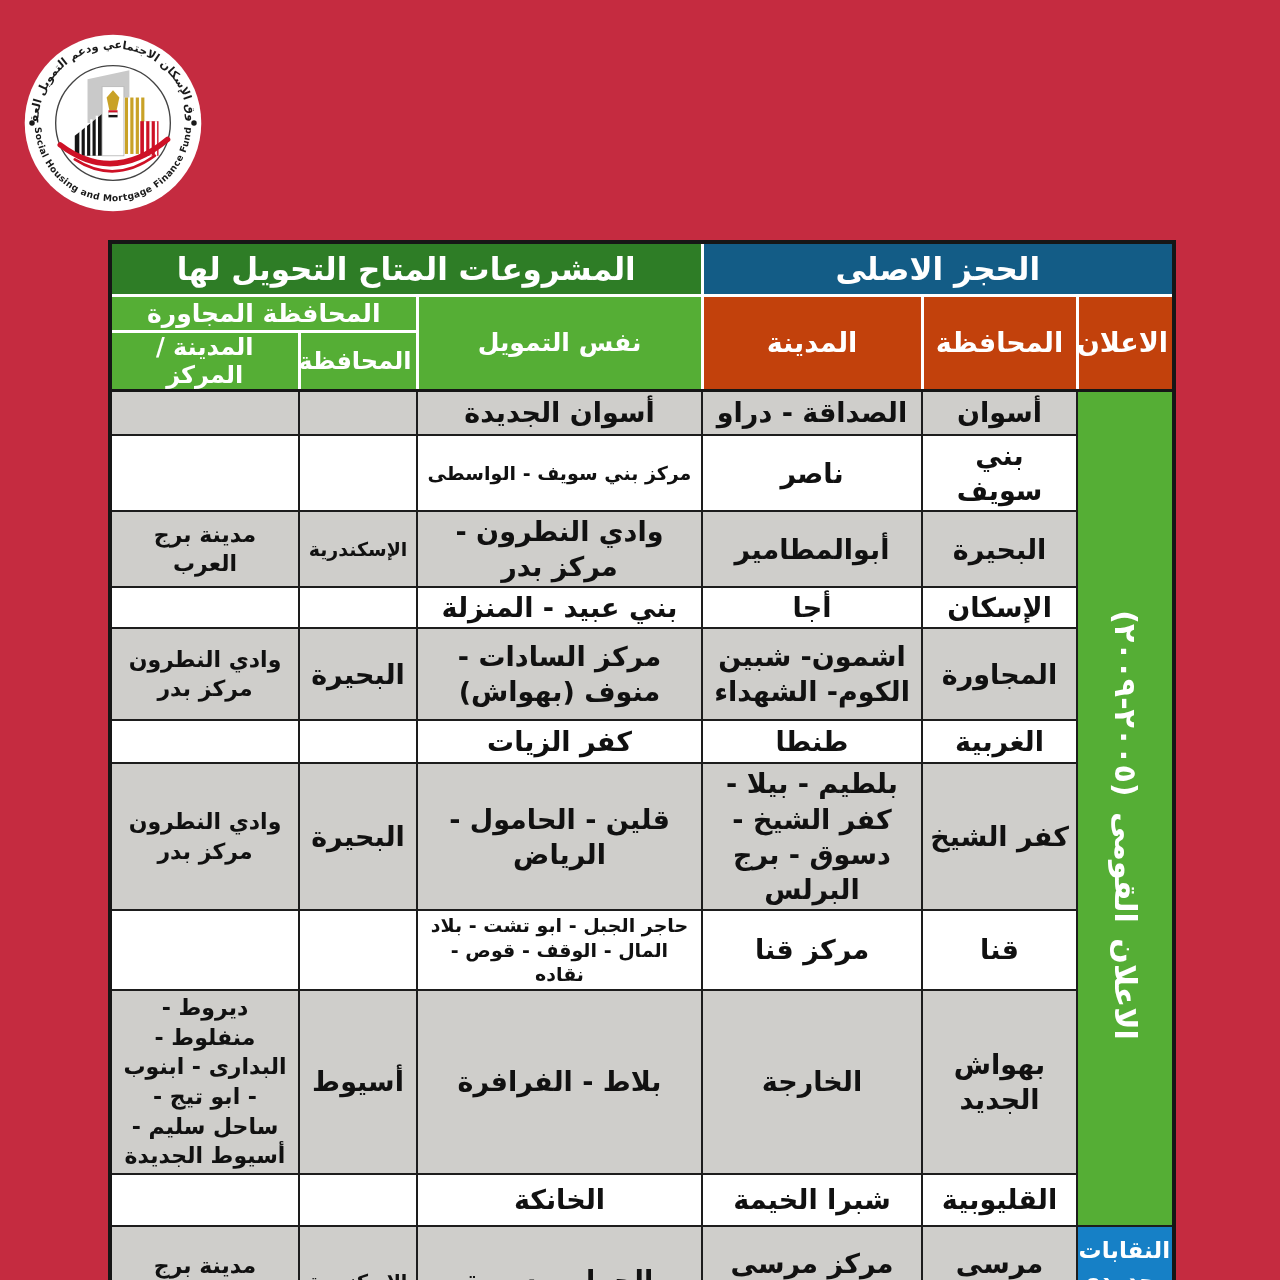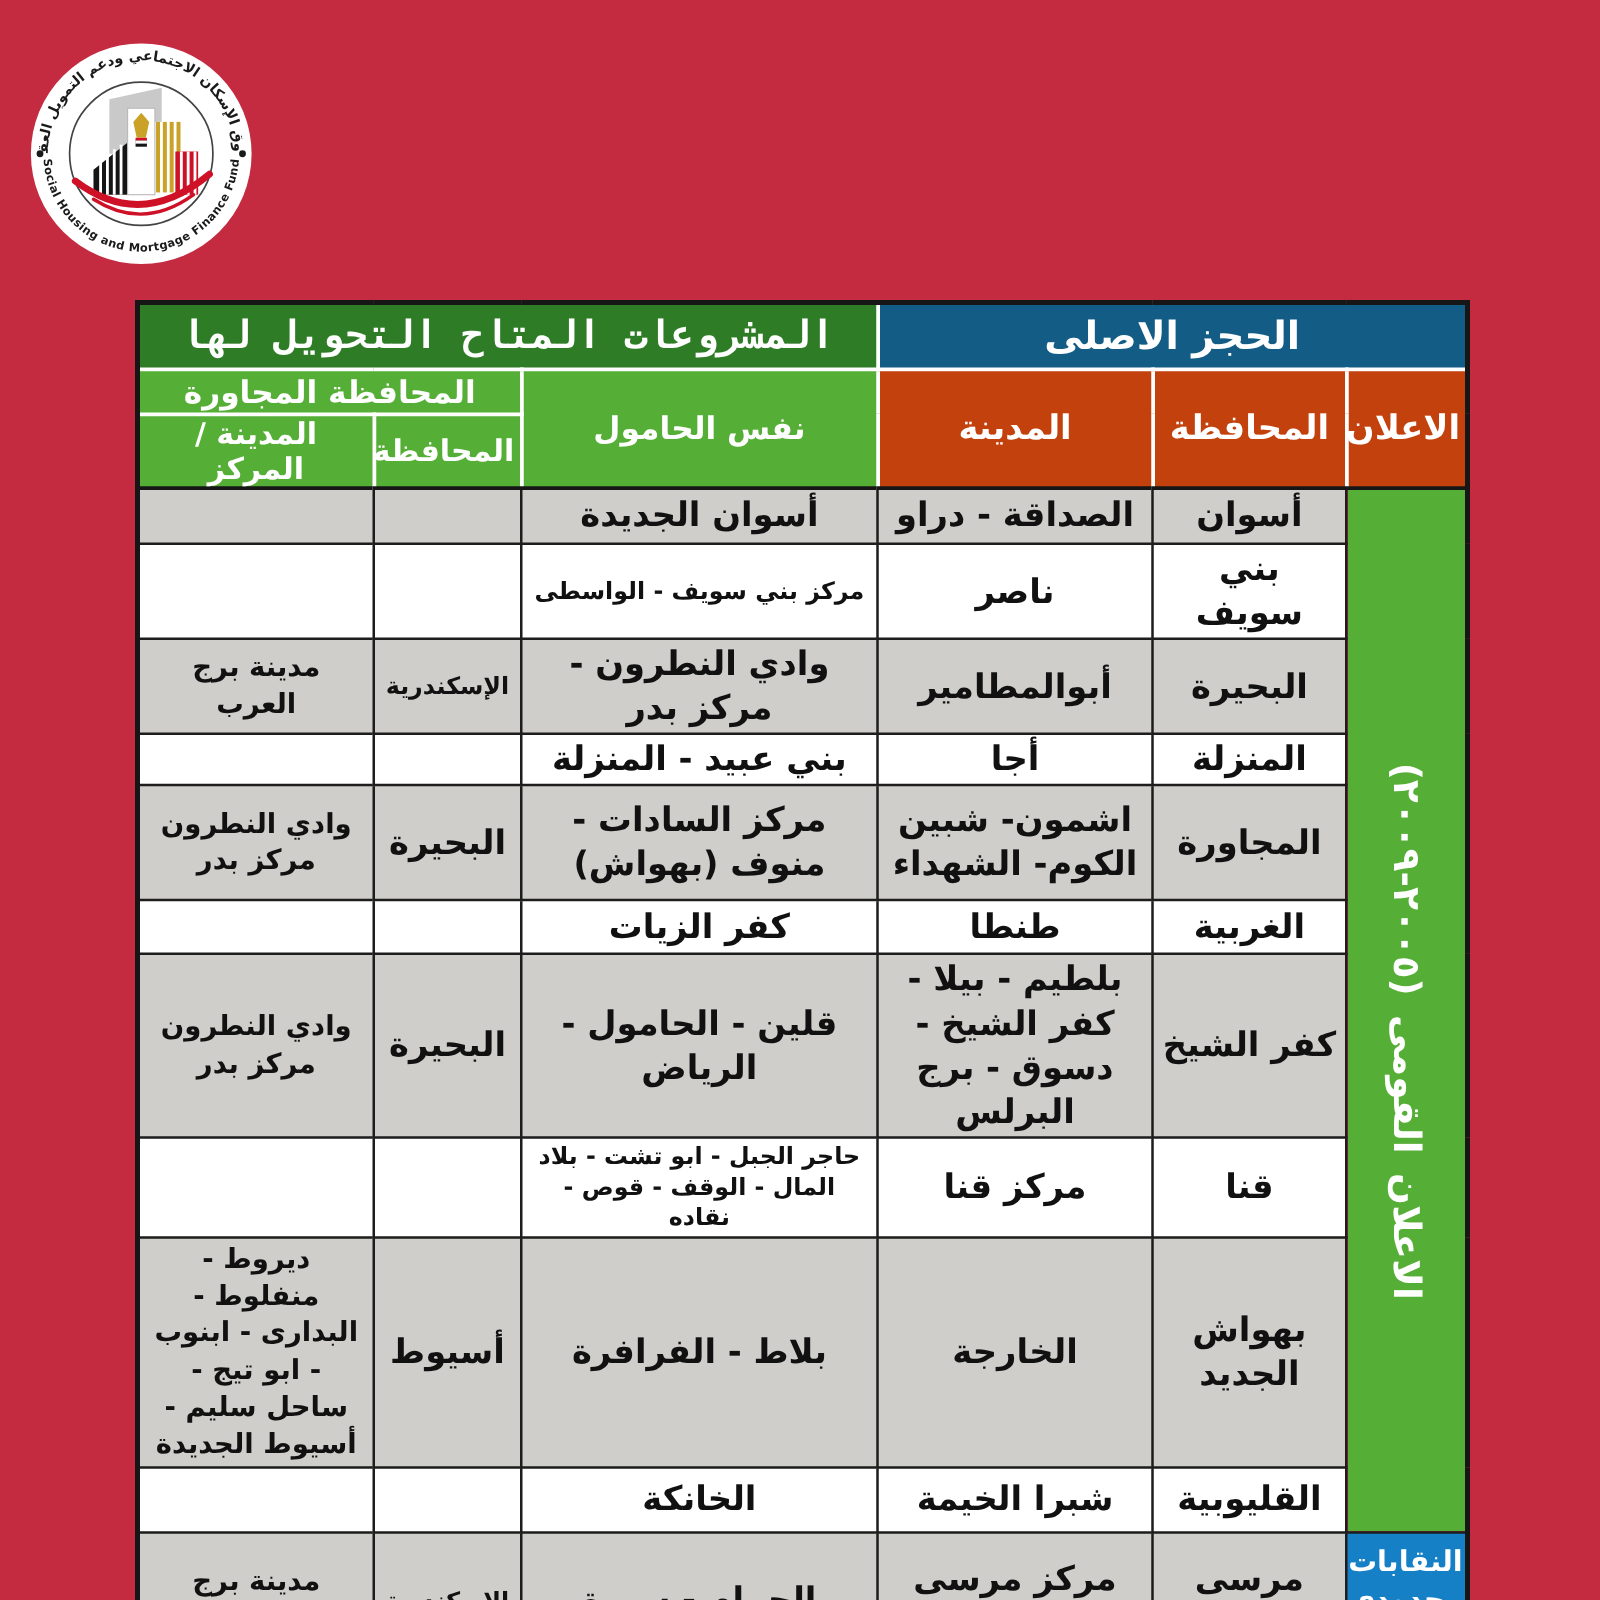--- a/index.html
+++ b/index.html
@@ -9,21 +9,21 @@
   
   .logo{position:absolute;left:22px;top:32px;width:182px;height:182px;}
 
   
   .tbl-wrap{position:absolute;left:108px;top:240px;width:1064px;}
   table.main{border-collapse:collapse;table-layout:fixed;width:1064px;direction:rtl;}
   table.main{border:4px solid #161616;}
   th{border:3px solid #ffffff;color:#ffffff;font-weight:bold;padding:0 4px;}
   td{border:2px solid #1d1d1d;color:#111;font-weight:bold;text-align:center;vertical-align:middle;padding:2px 6px;line-height:1.3;}
   .h1-blue{background:#135C86;font-size:31px;}
-  .h1-green{background:#2E7D26;font-size:31px;font-family:Liberation Mono, monospace;}
+  .h1-green{background:#2E7D26;font-size:31px;}
   .h2-blue{background:#c2410c;font-size:27px;}
   .h2-green{background:#55AE35;font-size:25px;}
   .h3-green{background:#55AE35;font-size:24px;}
   tr.hr1{height:53px;}
   tr.hr2{height:36px;}
   tr.hr3{height:36px;}
   thead tr.hr3 th, th.black-bottom{border-bottom:3px solid #161616;}
 
   tbody tr:nth-child(1){height:45px;}
   tbody tr:nth-child(2){height:37px;}
@@ -118,21 +118,21 @@
       </colgroup>
       <thead>
         <tr class="hr1">
           <th class="h1-blue" colspan="3">الحجز الاصلى</th>
           <th class="h1-green" colspan="3">المشروعات المتاح التحويل لها</th>
         </tr>
         <tr class="hr2">
           <th class="h2-blue black-bottom" rowspan="2">الاعلان</th>
           <th class="h2-blue black-bottom" rowspan="2">المحافظة</th>
           <th class="h2-blue black-bottom" rowspan="2">المدينة</th>
-          <th class="h2-green black-bottom" rowspan="2">نفس الحامول</th>
+          <th class="h2-green black-bottom" rowspan="2">نفس التمويل</th>
           <th class="h2-green" colspan="2">المحافظة المجاورة</th>
         </tr>
         <tr class="hr3">
           <th class="h3-green">المحافظة</th>
           <th class="h3-green">المدينة / المركز</th>
         </tr>
       </thead>
       <tbody>
         <tr class="gray">
           <td class="ann-green" rowspan="10">
@@ -152,21 +152,21 @@
           <td></td>
         </tr>
         <tr class="gray">
           <td>البحيرة</td>
           <td>أبوالمطامير</td>
           <td>وادي النطرون - مركز بدر</td>
           <td class="small">الإسكندرية</td>
           <td class="med">مدينة برج العرب</td>
         </tr>
         <tr class="white">
-          <td>المنزلة</td>
+          <td>الإسكان</td>
           <td>أجا</td>
           <td>بني عبيد - المنزلة</td>
           <td></td>
           <td></td>
         </tr>
         <tr class="gray">
           <td>المجاورة</td>
           <td>اشمون- شبين الكوم- الشهداء</td>
           <td>مركز السادات - منوف (بهواش)</td>
           <td>البحيرة</td>

